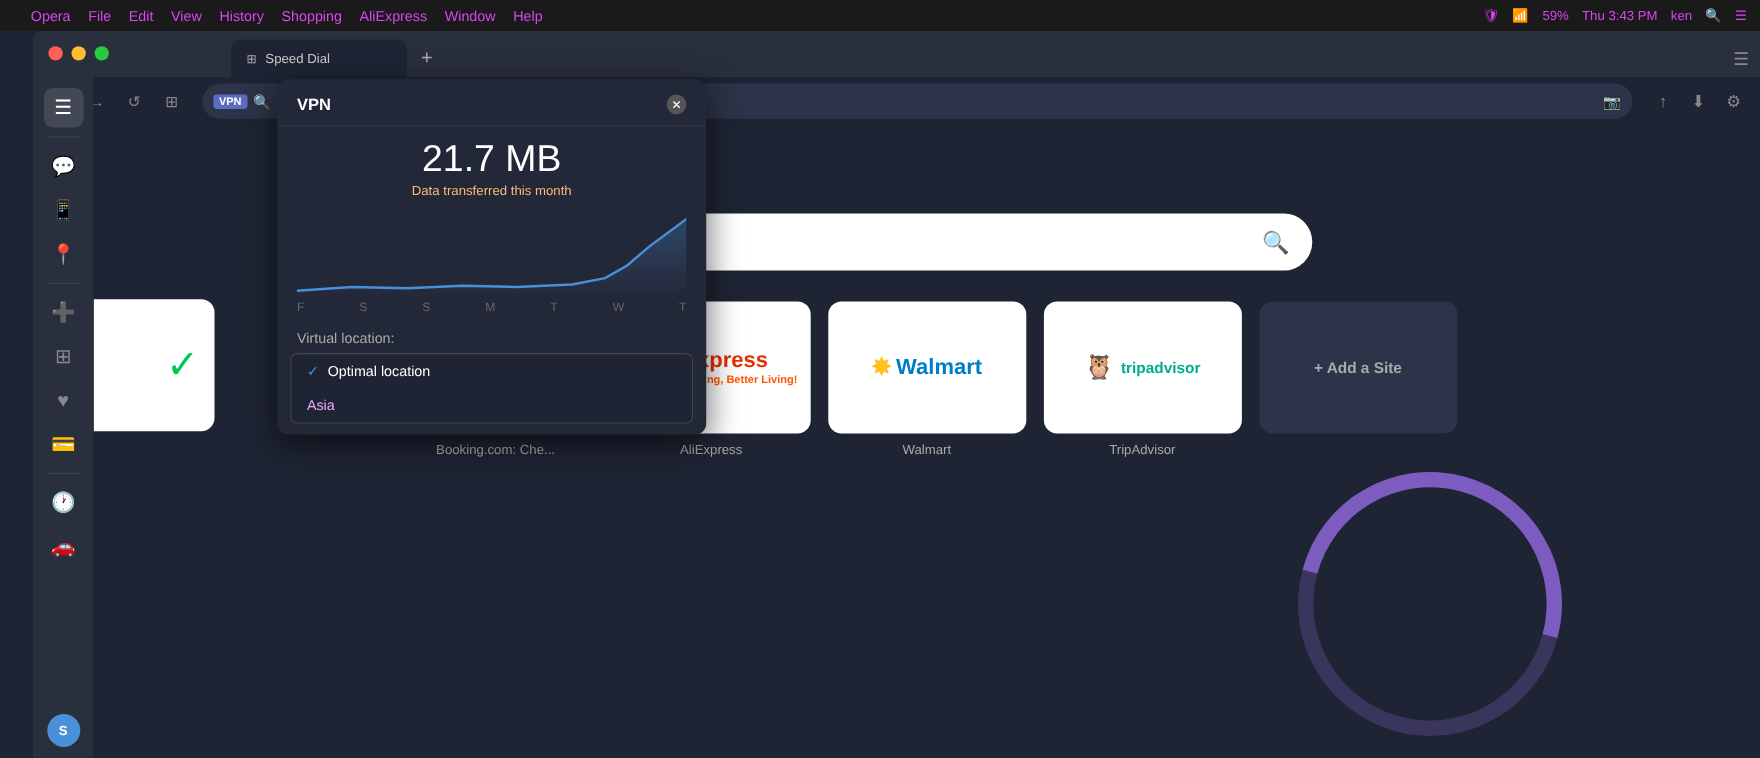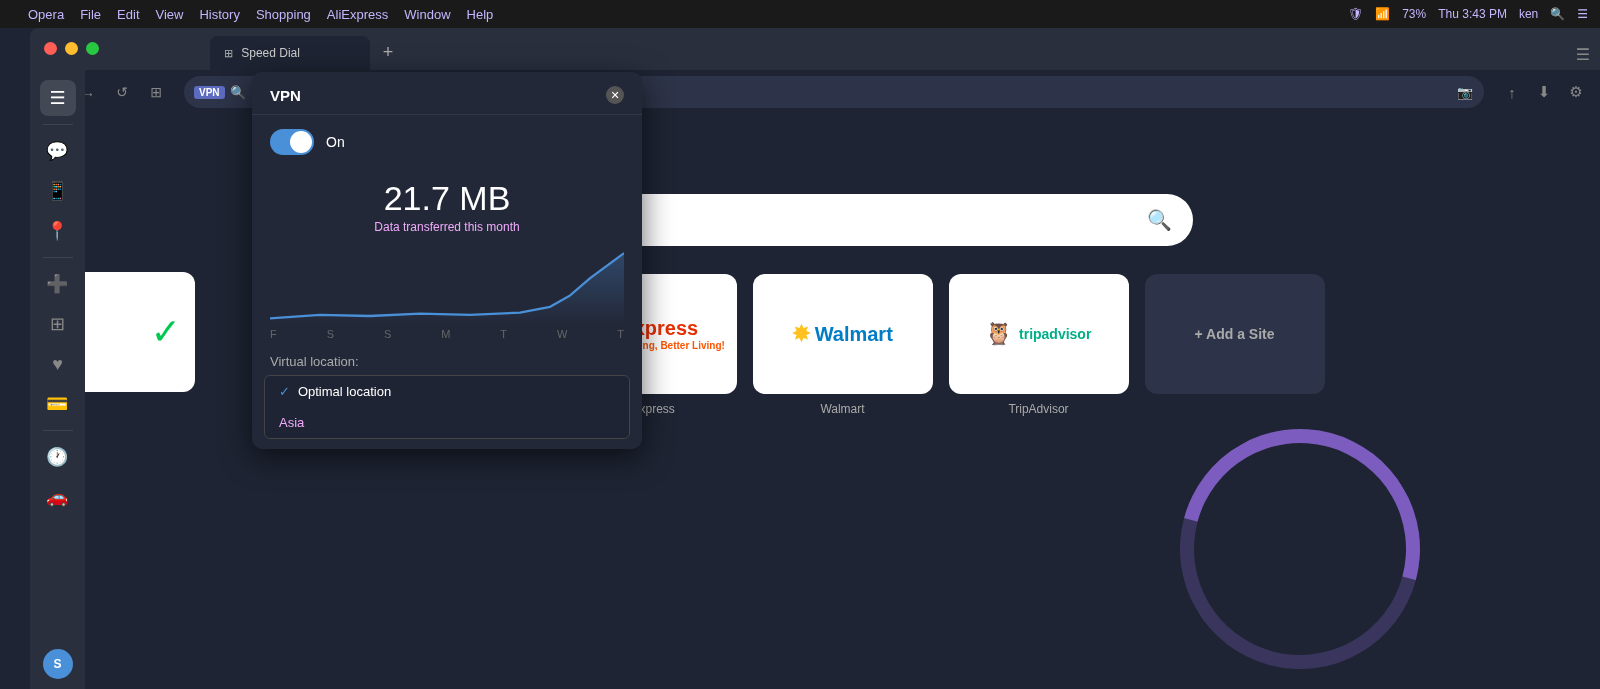--- a/index.html
+++ b/index.html
@@ -18,21 +18,21 @@
       height: 28px;
       background: #1a1a1a;
       display: flex;
       align-items: center;
       justify-content: space-between;
       padding: 0 12px;
       position: absolute;
       top: 0;
       left: 0;
       z-index: 100;
-      color: #c4b5fd;
+      color: #d946ef;
       font-size: 13px;
     }
     .menu-bar-left {
       display: flex;
       align-items: center;
       gap: 16px;
     }
     .menu-bar-right {
       display: flex;
       align-items: center;
@@ -400,21 +400,21 @@
       text-align: center;
       padding: 10px 18px 0;
     }
     .vpn-data-amount {
       font-size: 34px;
       font-weight: 300;
       color: #fff;
     }
     .vpn-data-label {
       font-size: 12px;
-      color: #f0abfc;
+      color: #fdba74;
       margin-top: 2px;
     }
     .vpn-unlimited {
       font-size: 12px;
       color: #888;
       margin-top: 6px;
     }
 
     
     .vpn-chart {
@@ -496,21 +496,21 @@
     <span>View</span>
     <span>History</span>
     <span>Shopping</span>
     <span>AliExpress</span>
     <span>Window</span>
     <span>Help</span>
   </div>
   <div class="menu-bar-right">
     <span>🛡</span>
     <span>📶</span>
-    <span>73%</span>
+    <span>59%</span>
     <span>Thu 3:43 PM</span>
     <span>ken</span>
     <span>🔍</span>
     <span>☰</span>
   </div>
 </div>
 
 <div class="browser-window">
 
   <div class="traffic-lights">
@@ -631,26 +631,20 @@
 
   </div>
 
   <div class="vpn-panel">
 
     <div class="vpn-panel-header">
       <span class="vpn-title">VPN</span>
       <div class="vpn-close">✕</div>
     </div>
 
-    <div class="vpn-toggle-row">
-      <div class="toggle-switch">
-        <div class="toggle-knob"></div>
-      </div>
-      <span class="toggle-label">On</span>
-    </div>
 
     <div class="vpn-data-section">
       <div class="vpn-data-amount">21.7 MB</div>
       <div class="vpn-data-label">Data transferred this month</div>
     </div>
 
     <div class="vpn-chart">
       <svg viewBox="0 0 354 70" preserveAspectRatio="none">
         <defs>
           <linearGradient id="chartGrad" x1="0" y1="0" x2="0" y2="1">

